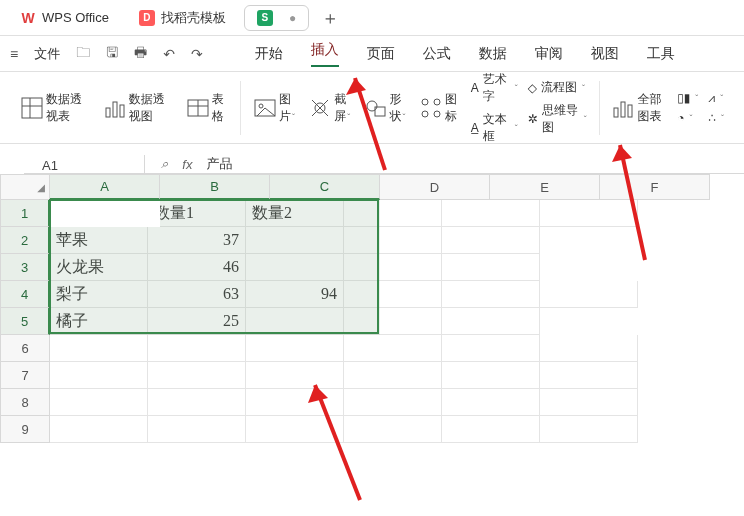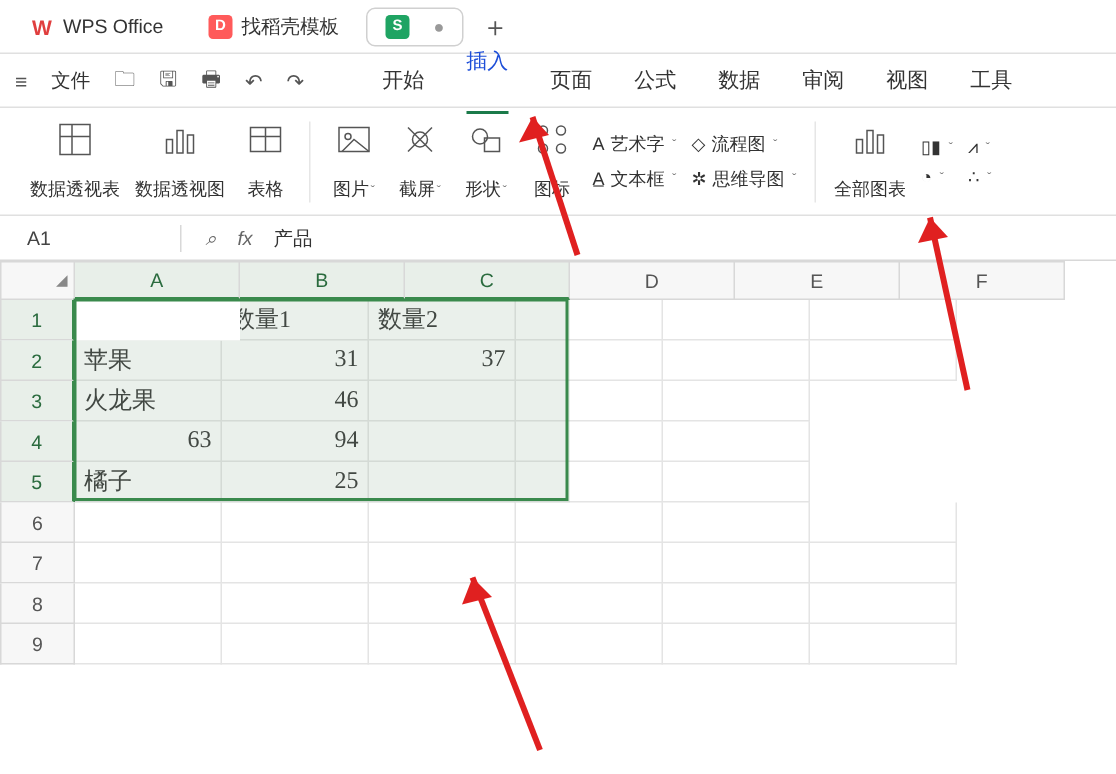--- a/index.html
+++ b/index.html
@@ -16,34 +16,34 @@
   .sheet-ico { background: #1fa463; color: #fff; font-size: 10px; }
   .tab-close { color: #999; margin-left: 10px; font-size: 12px; }
   .tab-add { color: #555; font-size: 18px; margin-left: 6px; }
 
   
   .menurow { height: 36px; display: flex; align-items: center; padding: 0 10px; gap: 18px; border-bottom: 1px solid #e0e0e0; }
   .menurow .fileseg { display: flex; align-items: center; gap: 16px; margin-right: 4px; }
   .fileseg .glyph { color: #555; font-size: 14px; }
   .tabs-main { display: flex; align-items: center; gap: 28px; margin-left: 30px; }
   .tabs-main span { color: #333; font-size: 14px; }
-  .tabs-main .active { color: #1d4ed8; border-bottom: 2px solid #1b7a4a; padding-bottom: 24px; }
+  .tabs-main .active { color: #7f1d1d; border-bottom: 2px solid #1b7a4a; padding-bottom: 6px; }
 
   
   .ribbon { height: 72px; display: flex; align-items: center; padding: 4px 10px; border-bottom: 1px solid #e0e0e0; gap: 2px; }
   .rgroup { display: flex; align-items: center; gap: 10px; padding: 0 10px; }
   .rsep { width: 1px; height: 54px; background: #e6e6e6; }
-  .rbtn { display: flex; flex-direction: column; align-items: center; gap: 13px; font-size: 12px; color: #333; min-width: 34px; }
+  .rbtn { display: flex; flex-direction: row; align-items: center; gap: 2px; font-size: 12px; color: #333; min-width: 34px; }
   .rbtn .sq { width: 24px; height: 24px; display: flex; align-items: center; justify-content: center; }
   .rbtn.small { flex-direction: row; gap: 4px; min-width: 0; font-size: 12px; }
   .mini-col { display: flex; flex-direction: column; gap: 6px; }
   .dd { font-size: 9px; color: #777; margin-left: 1px; }
 
   
-  .fbar { height: 30px; display: flex; align-items: center; border-bottom: 1px solid #d8d8d8; }
+  .fbar { height: 30px; display: flex; align-items: flex-end; border-bottom: 1px solid #d8d8d8; margin-left: 24px; }
   .namebox { width: 120px; padding: 0 18px; color: #444; font-size: 13px; }
   .fbar .sep { width:1px; height:18px; background:#d8d8d8; }
   .fbar .fx { display:flex; align-items:center; gap:14px; padding:0 16px; color:#666; font-style: italic; }
   .fbar .fx .val { font-style: normal; color:#333; }
 
   
   .grid { position: relative; }
   .hdr-row { display:flex; height:26px; }
   .corner { width:50px; border:1px solid #d8d8d8; background:#f7f7f7; display:flex; align-items:center; justify-content:flex-end; padding-right:4px; color:#888; font-size:10px;}
   .colh { width:110px; border:1px solid #d8d8d8; border-left:none; background:#f7f7f7; display:flex; align-items:center; justify-content:center; color:#555; }
@@ -262,36 +262,36 @@
       <div class="cell">产品</div>
       <div class="cell">数量1</div>
       <div class="cell">数量2</div>
       <div class="cell"></div>
       <div class="cell"></div>
       <div class="cell"></div>
     </div>
     <div class="row">
       <div class="rowh sel">2</div>
       <div class="cell">苹果</div>
-      <div class="cell num">31</div>
       <div class="cell num">37</div>
       <div class="cell"></div>
       <div class="cell"></div>
       <div class="cell"></div>
     </div>
     <div class="row">
       <div class="rowh sel">3</div>
       <div class="cell">火龙果</div>
       <div class="cell num">46</div>
       <div class="cell"></div>
       <div class="cell"></div>
       <div class="cell"></div>
     </div>
     <div class="row">
       <div class="rowh sel">4</div>
+      <div class="cell">梨子</div>
       <div class="cell num">63</div>
       <div class="cell num">94</div>
       <div class="cell"></div>
       <div class="cell"></div>
       <div class="cell"></div>
     </div>
     <div class="row">
       <div class="rowh sel">5</div>
       <div class="cell">橘子</div>
       <div class="cell num">25</div>

